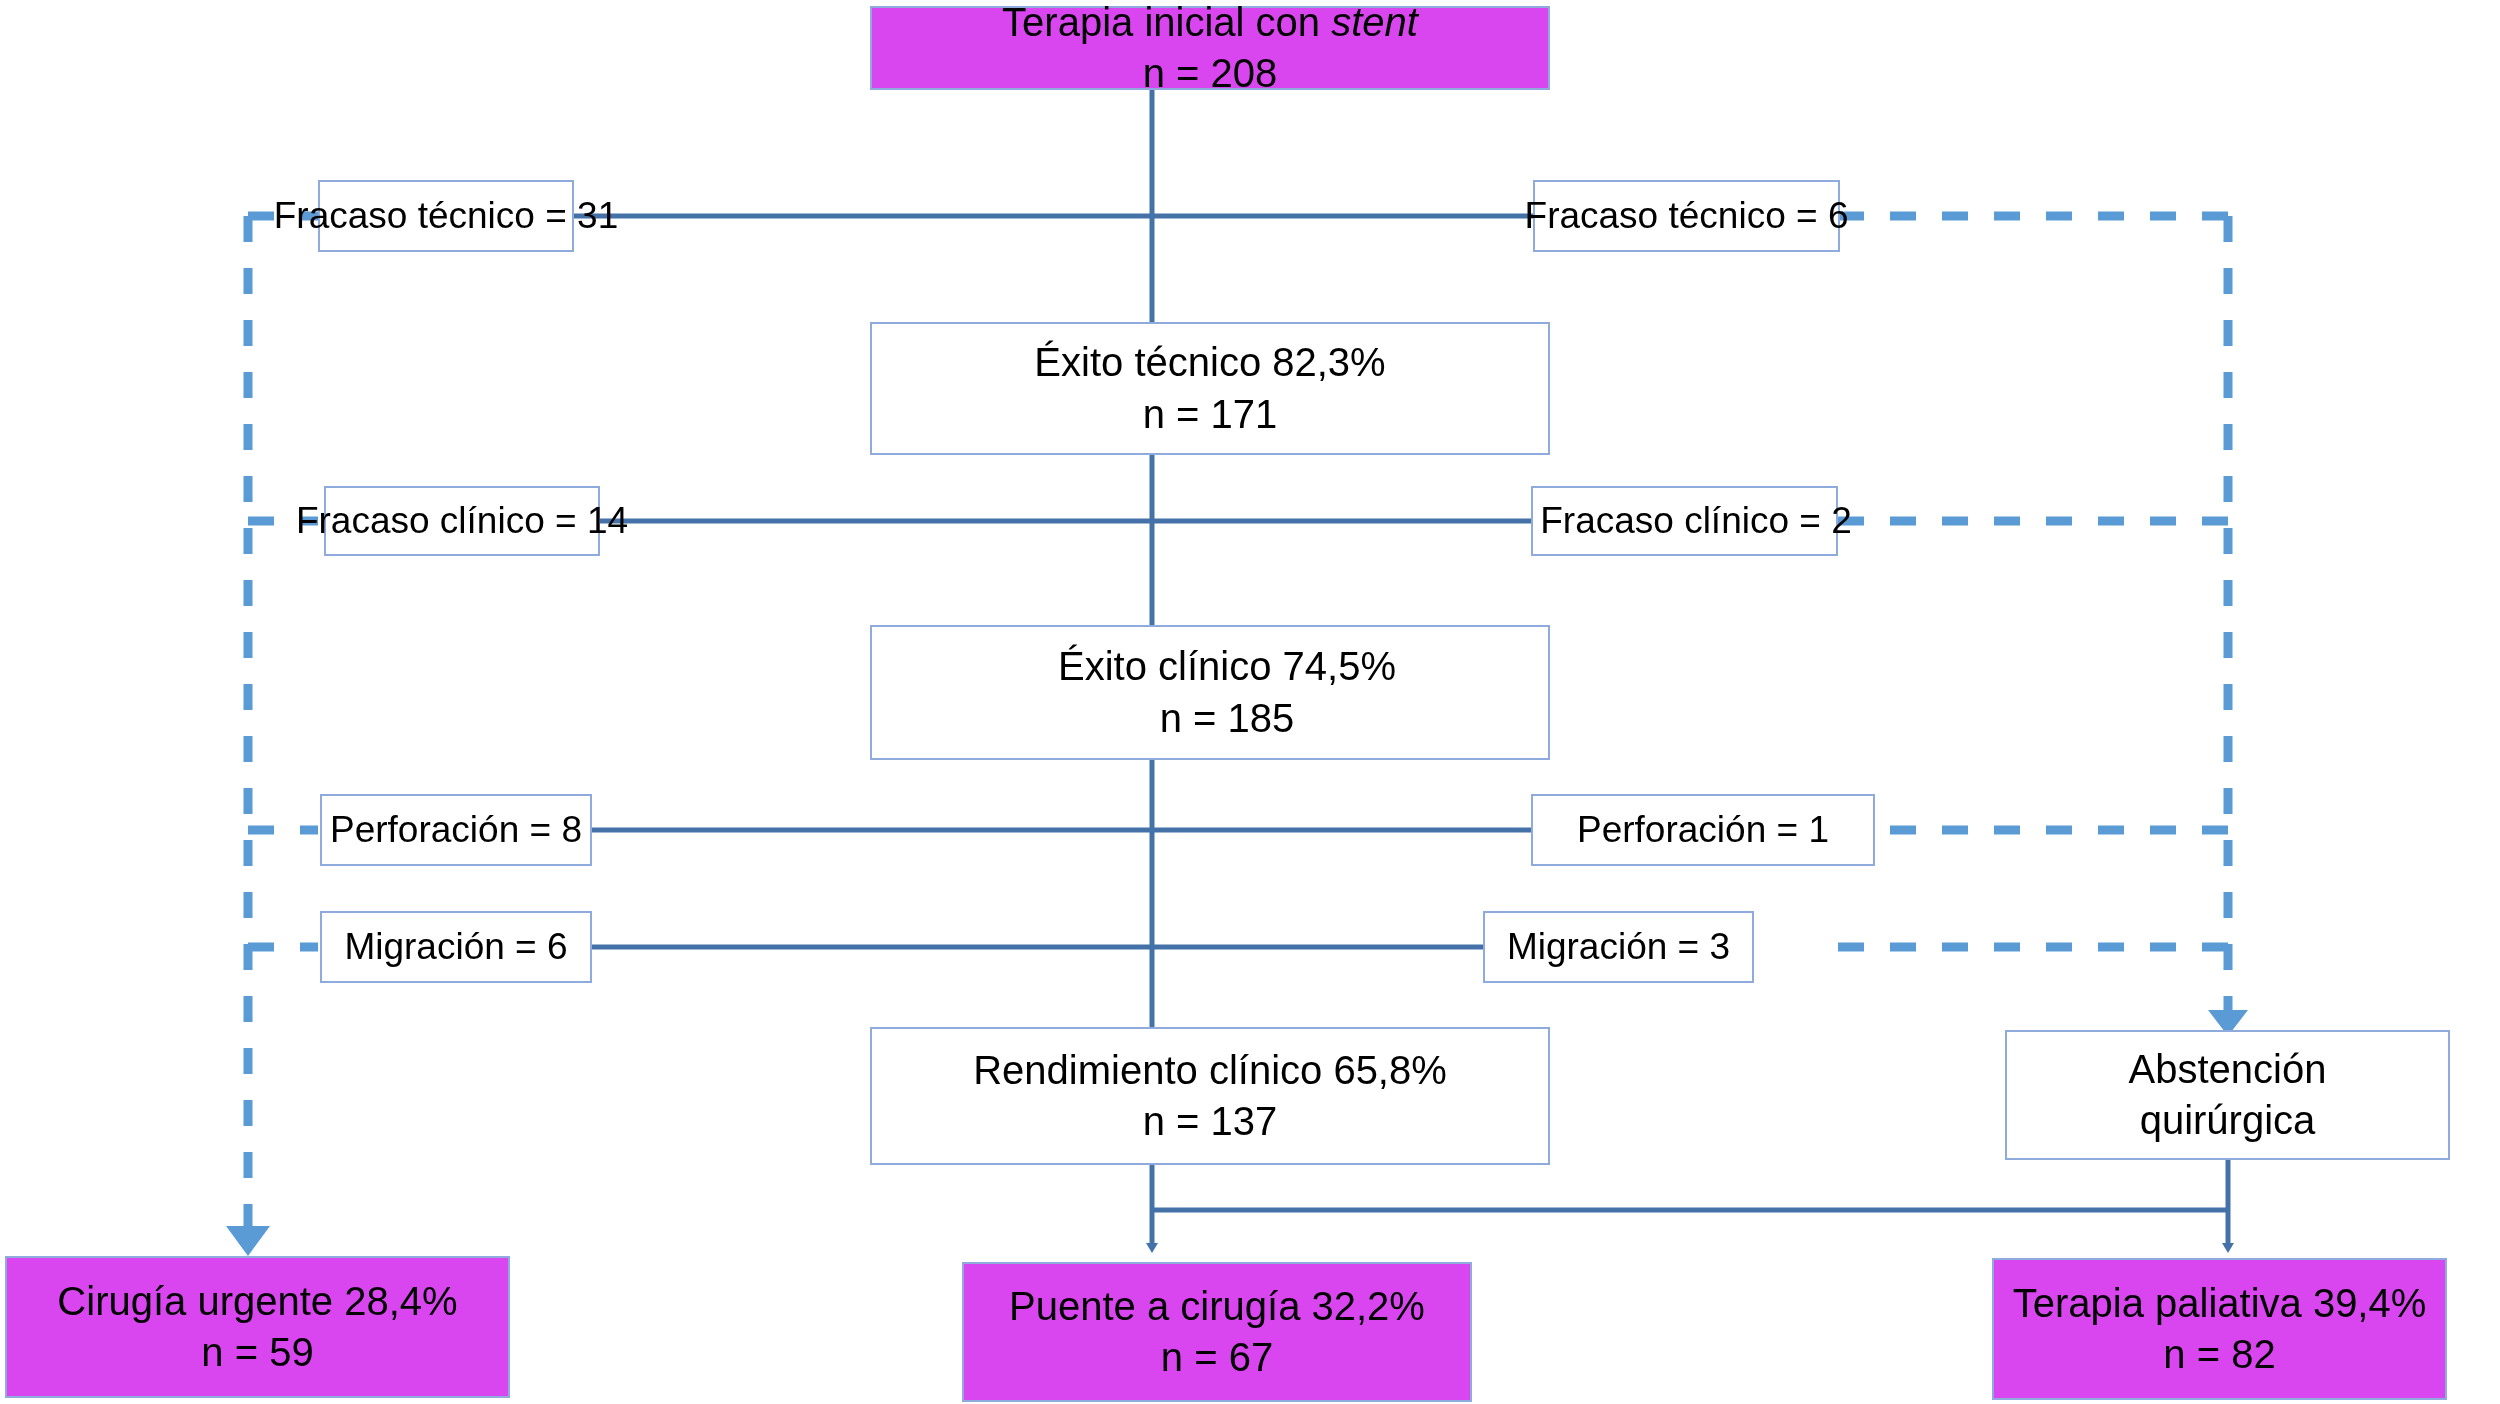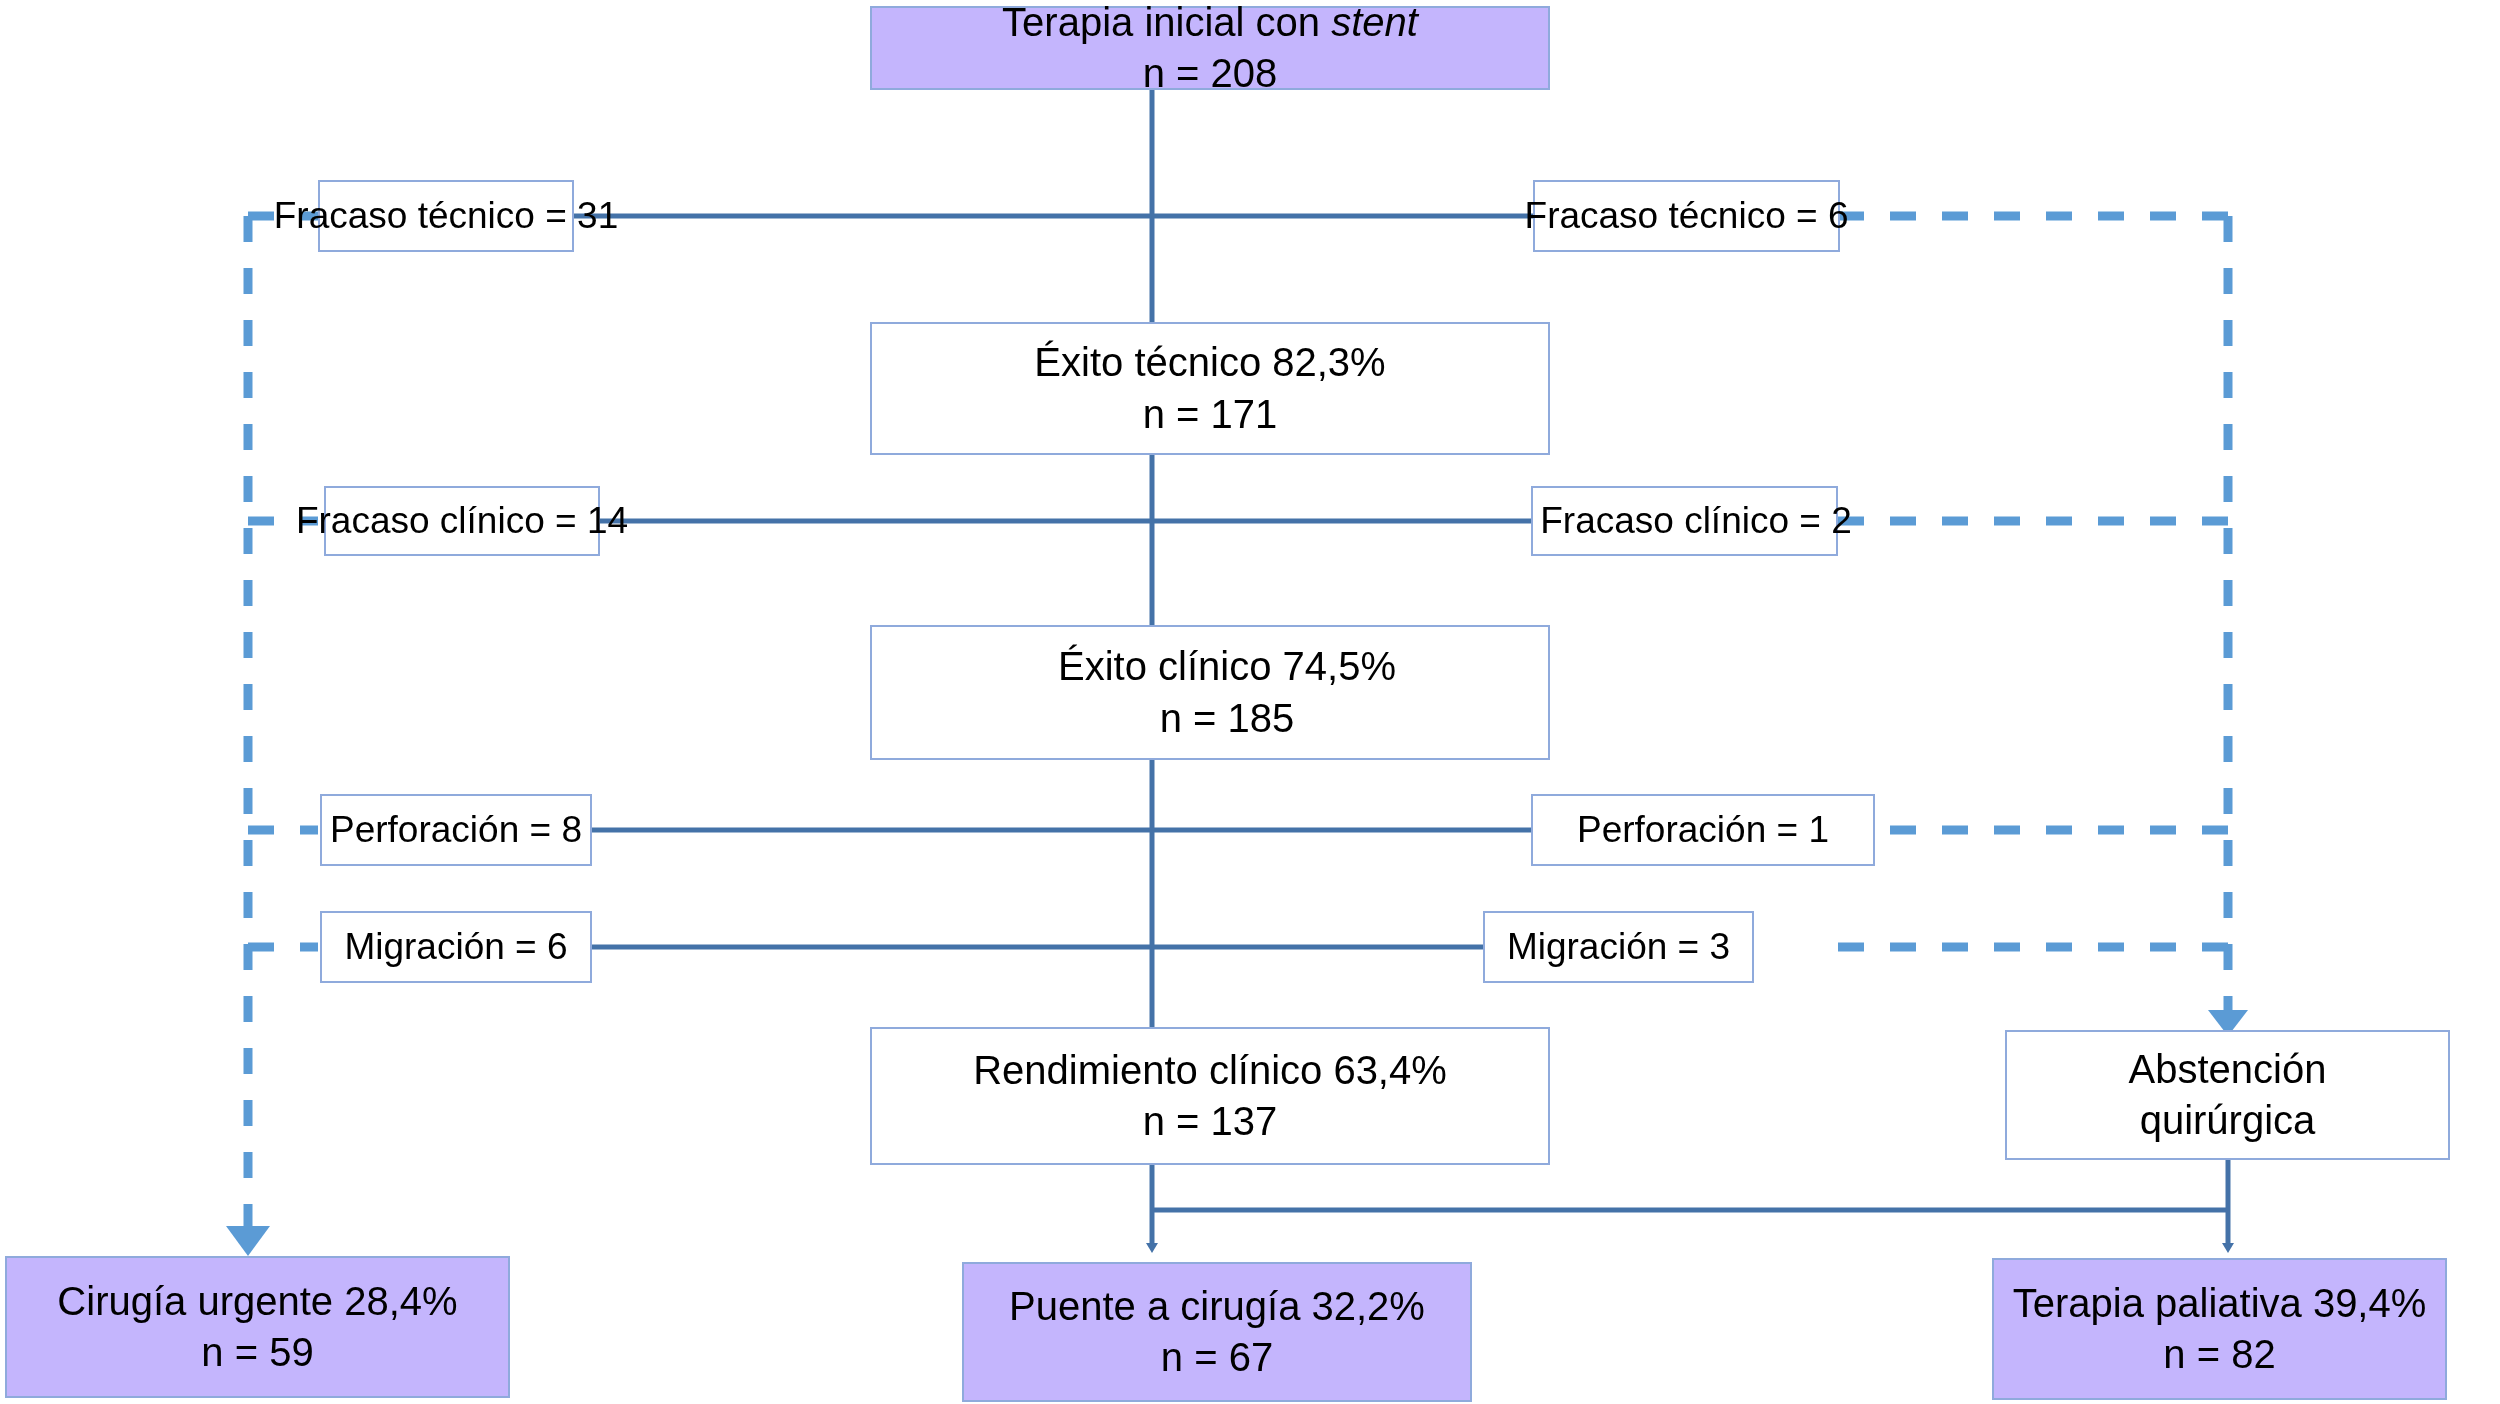--- a/index.html
+++ b/index.html
@@ -21,21 +21,21 @@
     border: 2px solid #8faadc;
     display: flex;
     flex-direction: column;
     align-items: center;
     justify-content: center;
     text-align: center;
     color: #000000;
     line-height: 1.28;
     z-index: 5;
   }
-  .node.fill-grey { background: #c4b5fd; }
+  .node.fill-grey { background: #d946ef; }
   .node.fill-white { background: #ffffff; }
   .node .ln { display: block; white-space: nowrap; }
   .node .ln em { font-style: italic; }
 
   .big   { font-size: 40px; }
   .small { font-size: 37px; }
 
   svg#wires {
     position: absolute;
     left: 0; top: 0;
@@ -145,21 +145,21 @@
 
   <div class="node fill-white small" style="left:320px; top:911px; width:272px; height:72px;">
     <span class="ln">Migración = 6</span>
   </div>
 
   <div class="node fill-white small" style="left:1483px; top:911px; width:271px; height:72px;">
     <span class="ln">Migración = 3</span>
   </div>
 
   <div class="node fill-white big" style="left:870px; top:1027px; width:680px; height:138px;">
-    <span class="ln">Rendimiento clínico 63,4%</span>
+    <span class="ln">Rendimiento clínico 65,8%</span>
     <span class="ln">n = 137</span>
   </div>
 
   <div class="node fill-white big" style="left:2005px; top:1030px; width:445px; height:130px;text-align:right;">
     <span class="ln">Abstención</span>
     <span class="ln">quirúrgica</span>
   </div>
 
   <div class="node fill-grey big" style="left:5px; top:1256px; width:505px; height:142px;">
     <span class="ln">Cirugía urgente 28,4%</span>

